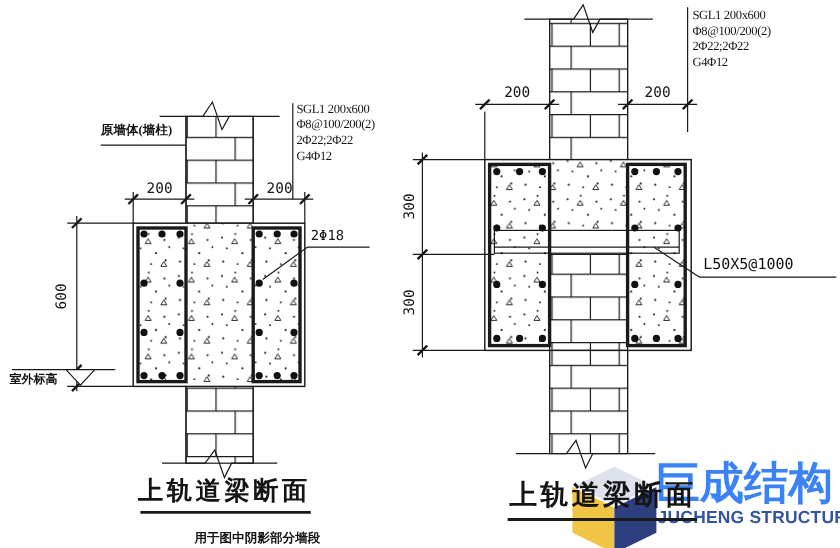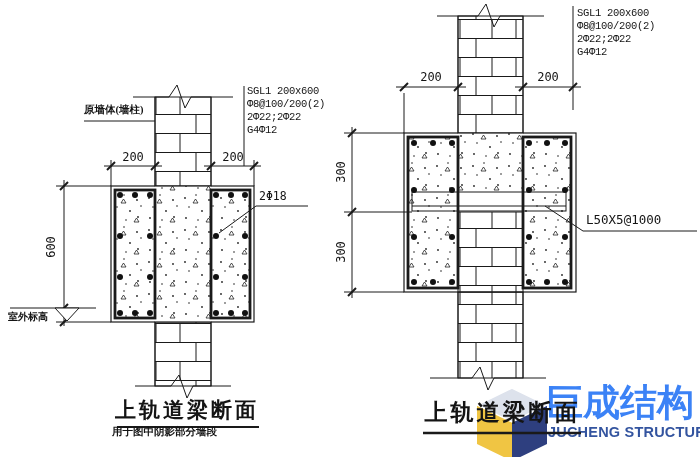--- a/index.html
+++ b/index.html
@@ -4,21 +4,21 @@
 <style>
   html,body{margin:0;padding:0;background:#fff;}
   #stage{position:relative;width:700px;height:457px;background:#ffffff;overflow:hidden;
          font-family:"DejaVu Sans",sans-serif;color:#1a1a1a;}
   #stage svg{position:absolute;left:0;top:0;z-index:2;}
   .lbl{position:absolute;white-space:nowrap;color:#141414;z-index:3;line-height:1.1;}
   .mono{font-family:"DejaVu Sans Mono",monospace;}
   .cjk{font-family:Liberation Serif, serif;font-weight:bold;}
   .dim{font-family:"DejaVu Sans Mono",monospace;font-size:12px;}
   .rot{transform:rotate(-90deg);transform-origin:center center;text-align:center;}
-  .note{font-family:Liberation Mono, monospace;font-size:10.5px;letter-spacing:-0.3px;}
+  .note{font-family:Liberation Serif, serif;font-size:10.5px;letter-spacing:-0.3px;}
   .title{font-family:Liberation Sans, sans-serif;font-weight:600;text-align:center;letter-spacing:3px;}
   .wm{z-index:1;}
   #wm-cn{left:546px;top:383px;font-size:37px;font-weight:bold;color:#3b82f6;letter-spacing:0px;
          font-family:"Liberation Sans",sans-serif;}
   #wm-en{left:548px;top:425px;font-size:14.5px;font-weight:bold;color:#33549f;letter-spacing:0.2px;
          font-family:"Liberation Sans",sans-serif;}
 </style>
 </head>
 <body>
 
@@ -189,21 +189,21 @@
 
   <div class="lbl dim" style="left:118px;top:151px;width:30px;text-align:center;">200</div>
   <div class="lbl dim" style="left:218px;top:151px;width:30px;text-align:center;">200</div>
   <div class="lbl dim rot" style="left:32px;top:240px;width:40px;height:14px;">600</div>
 
   <div class="lbl cjk" style="left:8px;top:291px;font-size:10px;margin-top:20px;">室外标高</div>
 
   <div class="lbl mono" style="left:259px;top:190px;font-size:11.5px;">2Φ18</div>
 
   <div class="lbl title" style="left:112px;top:398px;width:150px;font-size:21px;">上轨道梁断面</div>
-  <div class="lbl cjk" style="left:112px;top:426px;width:155px;font-size:10.5px;text-align:left;">用于图中阴影部分墙段</div>
+  <div class="lbl cjk" style="left:112px;top:444px;width:155px;font-size:10.5px;text-align:right;">用于图中阴影部分墙段</div>
 
   <div class="lbl note" style="left:577px;top:8px;">SGL1 200x600</div>
   <div class="lbl note" style="left:577px;top:21px;">Φ8@100/200(2)</div>
   <div class="lbl note" style="left:577px;top:34px;">2Φ22;2Φ22</div>
   <div class="lbl note" style="left:577px;top:47px;">G4Φ12</div>
 
   <div class="lbl dim" style="left:416px;top:71px;width:30px;text-align:center;">200</div>
   <div class="lbl dim" style="left:533px;top:71px;width:30px;text-align:center;">200</div>
   <div class="lbl dim rot" style="left:322px;top:165px;width:40px;height:14px;">300</div>
   <div class="lbl dim rot" style="left:322px;top:245px;width:40px;height:14px;">300</div>

